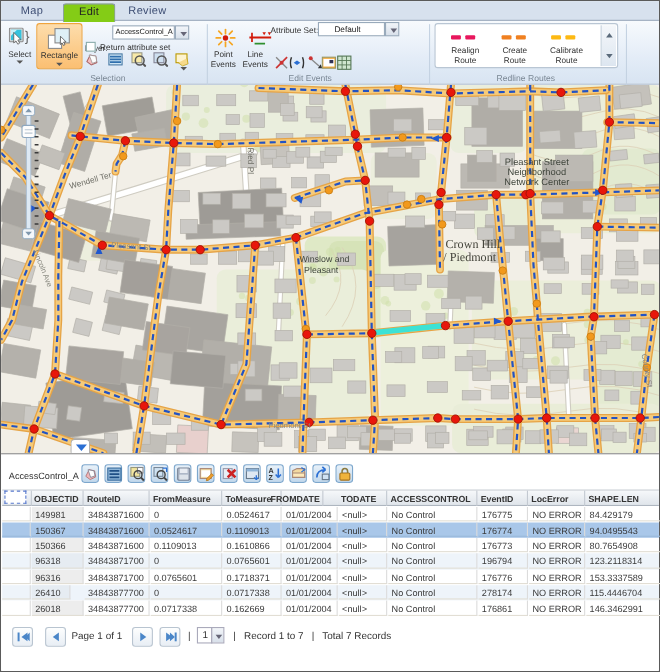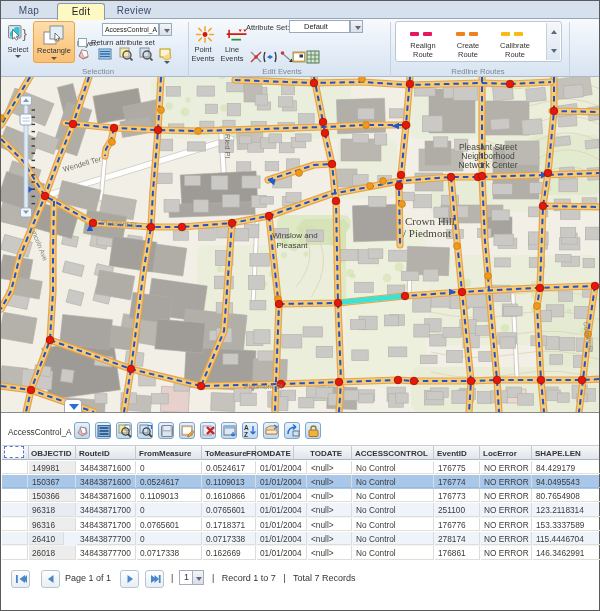--- a/index.html
+++ b/index.html
@@ -1,20 +1,20 @@
 <!DOCTYPE html>
 <html><head><meta charset="utf-8"><style>
 * { margin:0; padding:0; box-sizing:border-box; }
 body { width:600px; height:611px; font-family:"Liberation Sans",sans-serif; position:relative;
        overflow:hidden; background:#fff; }
 #app { position:absolute; inset:0; border:1px solid #5a5a5a; border-bottom-width:2px; }
 
 #tabs { position:absolute; left:0; top:0; width:100%; height:18px; background:#d7e1ee; border-bottom:1px solid #96a5b8; }
 #tabs .t { position:absolute; top:2px; height:16px; font-size:10px; letter-spacing:0.3px; color:#3c4c72; text-align:center; line-height:15px; }
-#tabs .active { background:#fef9c3; border:1px solid #8a99ab; border-bottom:none; border-radius:3px 3px 0 0; color:#222; height:17px; z-index:2; }
+#tabs .active { background:#84cc16; border:1px solid #8a99ab; border-bottom:none; border-radius:3px 3px 0 0; color:#222; height:17px; z-index:2; }
 
 #ribbon { position:absolute; left:0; top:18px; width:100%; height:58px; background:linear-gradient(#f7fafd, #e3ecf7 60%, #d8e4f2); border-bottom:1px solid #a8bacd; }
 .gsep { position:absolute; top:3px; height:68px; width:1px; background:#c4d2e2; }
 .glabel { position:absolute; top:48px; font-size:7.8px; color:#7a8794; width:120px; text-align:center; }
 .rbtn-label { position:absolute; font-size:7.5px; color:#333; text-align:center; }
 .dd { position:absolute; height:13px; background:#fff; border:1px solid #9ab; font-size:7.5px; color:#222; padding:1px 14px; }
 .ddb { position:absolute; width:13px; height:13px; background:linear-gradient(#f2f5f9,#d8e0ea); border:1px solid #9ab; }
 .ddb:after { content:""; position:absolute; left:3.5px; top:5px; border:3px solid transparent; border-top:4px solid #667; }
 .carat:after { content:""; position:absolute; border:3px solid transparent; border-top:3.5px solid #555; }
 
@@ -874,21 +874,21 @@
       </div>
       <div class="row alt" style="top:90.4px">
         <div class="c selc" style="left:0;width:26px"></div>
         <div class="c objc" style="left:27px;width:47px">96318</div>
         <div class="c" style="left:75px;width:59px">34843871700</div>
         <div class="c" style="left:135px;width:65px">0</div>
         <div class="c" style="left:201px;width:53px">0.0765601</div>
         <div class="c" style="left:255px;width:50px">01/01/2004</div>
         <div class="c" style="left:306px;width:44px">&lt;null&gt;</div>
         <div class="c" style="left:351px;width:81px">No Control</div>
-        <div class="c" style="left:433px;width:45px">251100</div>
+        <div class="c" style="left:433px;width:45px">196794</div>
         <div class="c" style="left:479px;width:51px">NO ERROR</div>
         <div class="c" style="left:531px;width:68px">123.2118314</div>
       </div>
       <div class="row " style="top:104.7px">
         <div class="c selc" style="left:0;width:26px"></div>
         <div class="c objc" style="left:27px;width:47px">96316</div>
         <div class="c" style="left:75px;width:59px">34843871700</div>
         <div class="c" style="left:135px;width:65px">0.0765601</div>
         <div class="c" style="left:201px;width:53px">0.1718371</div>
         <div class="c" style="left:255px;width:50px">01/01/2004</div>

